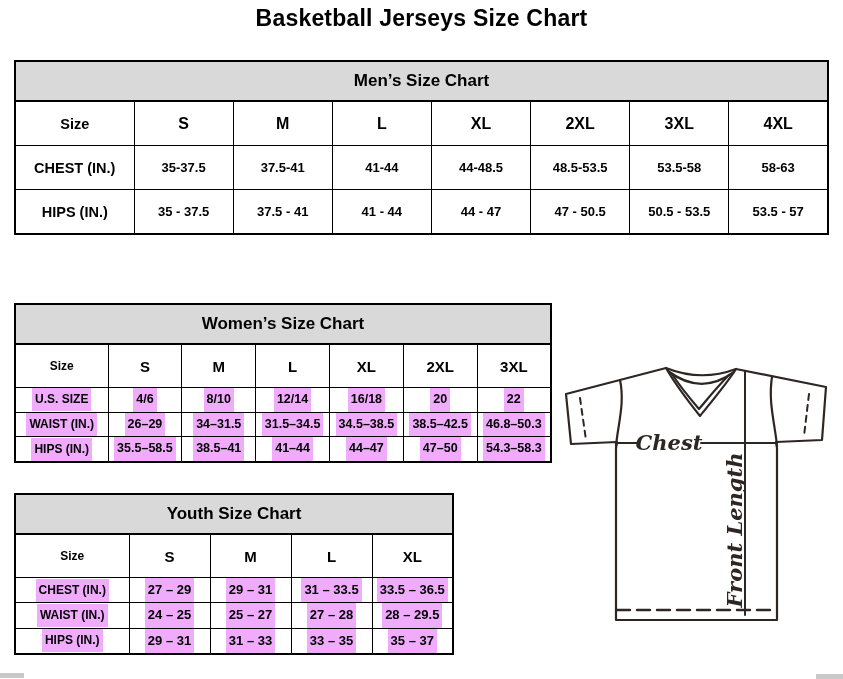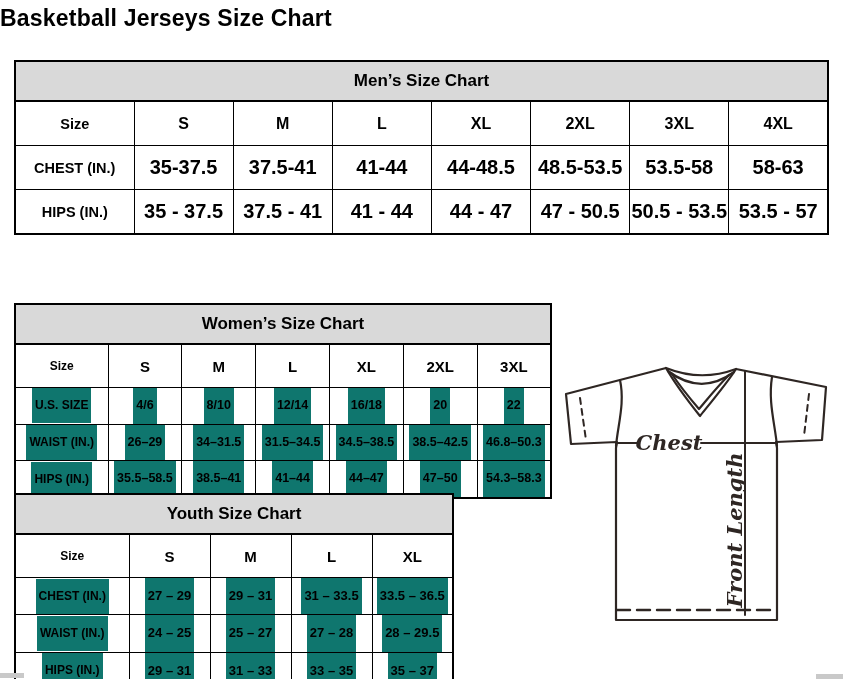--- a/index.html
+++ b/index.html
@@ -2,49 +2,49 @@
 <html><head>
 <meta charset="utf-8">
 <style>
   html,body{margin:0;padding:0}
   body{
     width:843px;height:679px;position:relative;overflow:hidden;
     background:#ffffff;color:#000;
     font-family:"Liberation Sans",sans-serif;
   }
   .page-title{
-    position:absolute;top:5px;left:0;width:843px;
+    position:absolute;top:5px;left:0;width:843px;text-align:center;
     font-size:23px;font-weight:bold;letter-spacing:.2px;
   }
   table{
     position:absolute;left:14px;border-collapse:collapse;table-layout:fixed;
     background:#fff;
   }
   table{border:2px solid #000}
   td{border:1px solid #000;text-align:center;vertical-align:middle;
      font-weight:bold;padding:0;overflow:hidden;white-space:nowrap}
   td.band{
     background:#d9d9d9;font-size:17px;height:38px;border-bottom-width:2px;
   }
   
   #mens{top:60px;width:815px}
   #mens .sizerow td{height:43px;font-size:16px}
-  #mens .datarow td{height:43px;font-size:20px}
+  #mens .datarow td{height:43px;font-size:13px}
   #mens td.lbl{font-size:14.5px}
   
   #womens{top:303px;width:538px}
   #womens .sizerow td{height:42px;font-size:15px}
   #womens .datarow td{height:21px;font-size:12.5px}
   #womens td.lbl{font-size:12px}
   
   #youth{top:493px;width:440px}
   #youth .sizerow td{height:42px;font-size:15px}
   #youth .datarow td{height:21px;font-size:13px}
   #youth td.lbl{font-size:12px}
-  .hl{background:#0f766e;padding:10px 3px;display:inline-block;line-height:1.25}
+  .hl{background:#f0abfc;padding:4px 3px;display:inline-block;line-height:1.25}
   
   #jersey{position:absolute;left:560px;top:356px}
   .diagram-text{
     font-family:"DejaVu Serif","Liberation Serif",serif;
     font-style:italic;font-weight:bold;font-size:21px;fill:#2e2623;
   }
   
   .frag{position:absolute;background:#c9c9c9;height:5px}
   #frag-left{left:0;top:673px;width:24px}
   #frag-right{left:816px;top:674px;width:27px}

